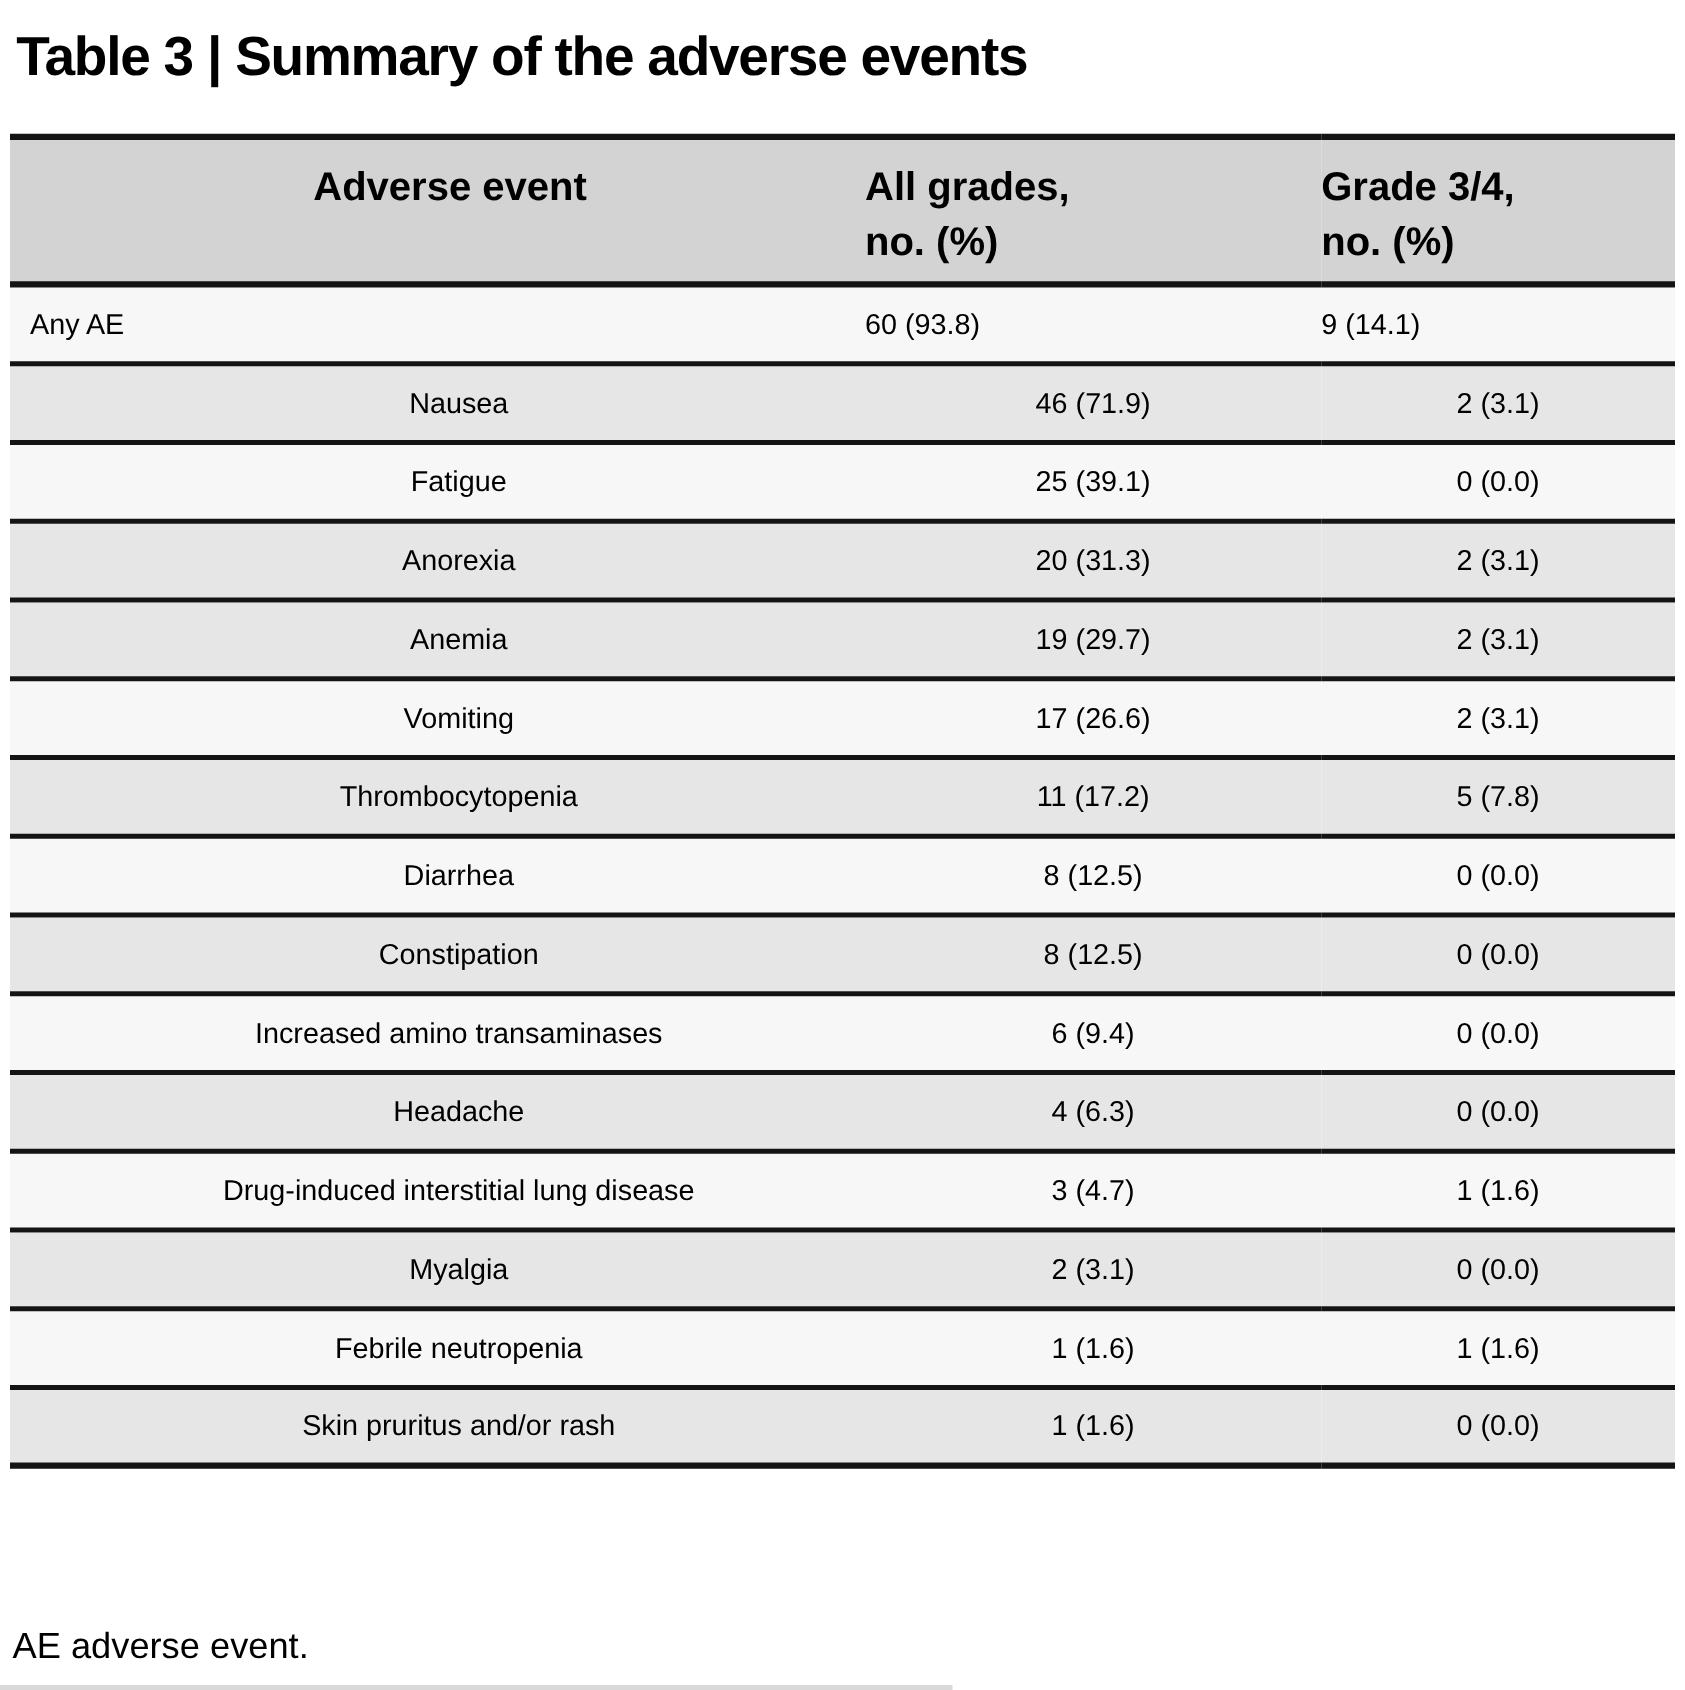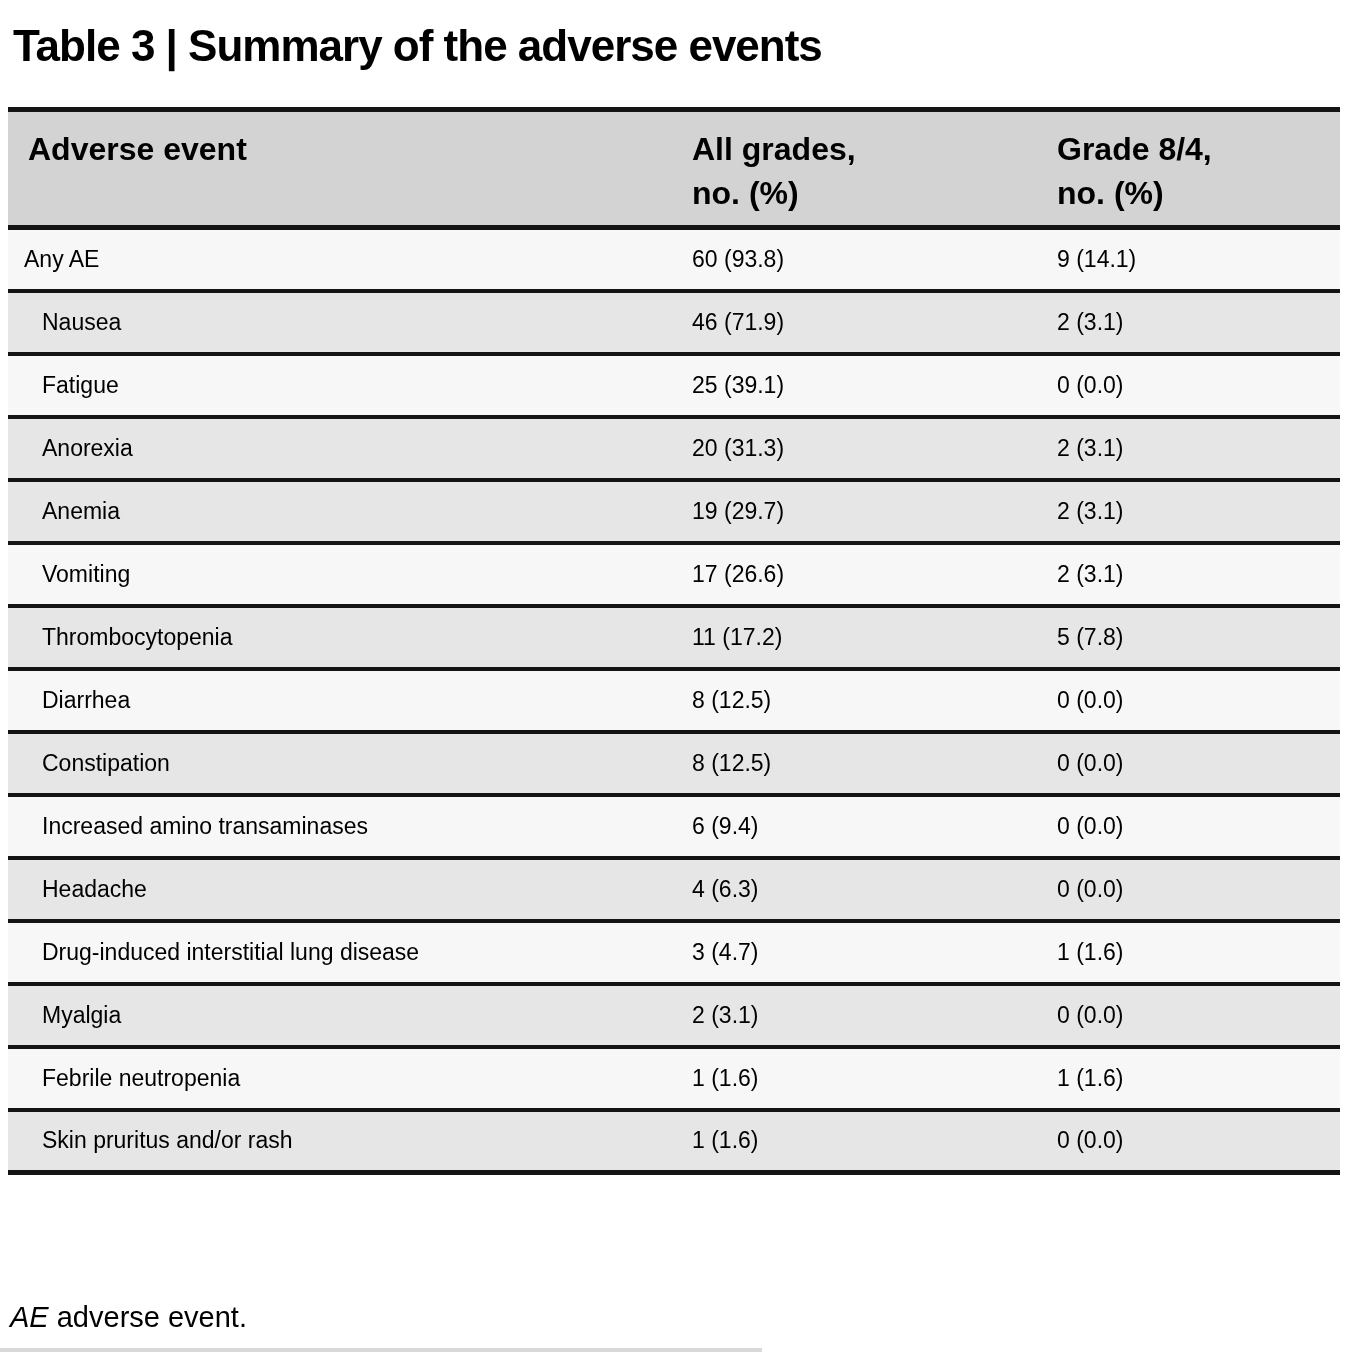--- a/index.html
+++ b/index.html
@@ -29,37 +29,37 @@
   col.c1{width:684px;}
   col.c2{width:365px;}
   col.c3{width:283px;}
   thead th{
     background:var(--header-bg);
     text-align:left;vertical-align:top;
     font-size:32px;font-weight:bold;line-height:44px;
     padding:15px 0 10px 0;
     border-bottom:5px solid var(--line);
   }
-  thead th.first{padding-left:20px;}
+  thead th.first{padding-left:20px;text-align:center;}
   .hline{display:block;}
   tbody tr{height:63px;}
-  tbody tr + tr{border-top:4px solid var(--line);}
+  tbody tr + tr{border-top:4px solid var(--line);text-align:center;}
   tbody td{
     font-size:23px;vertical-align:middle;padding:0;
     white-space:nowrap;overflow:hidden;
   }
   tbody tr.light td{background:var(--row-light);}
   tbody tr.dark td{background:var(--row-dark);}
   tbody td.event{padding-left:16px;}
   tbody td.event.indent{padding-left:34px;}
   .footnote{
     position:absolute;left:10px;top:1300px;margin:0;
     font-size:29px;line-height:34px;
   }
-  .footnote .abbr{font-style:italic;text-align:right;}
+  .footnote .abbr{text-align:right;}
   .cutoff{
     position:absolute;left:0;top:1348px;width:762px;height:4px;
     background:#d9d9d9;
   }
 </style>
 </head>
 <body>
 
 <div class="page">
 
@@ -74,21 +74,21 @@
     <thead>
       <tr>
         <th class="first">
           <span class="hline">Adverse event</span>
         </th>
         <th>
           <span class="hline">All grades,</span>
           <span class="hline">no. (%)</span>
         </th>
         <th>
-          <span class="hline">Grade 8/4,</span>
+          <span class="hline">Grade 3/4,</span>
           <span class="hline">no. (%)</span>
         </th>
       </tr>
     </thead>
     <tbody>
         <tr class="light">
           <td class="event">Any AE</td>
           <td>60 (93.8)</td>
           <td>9 (14.1)</td>
         </tr>

